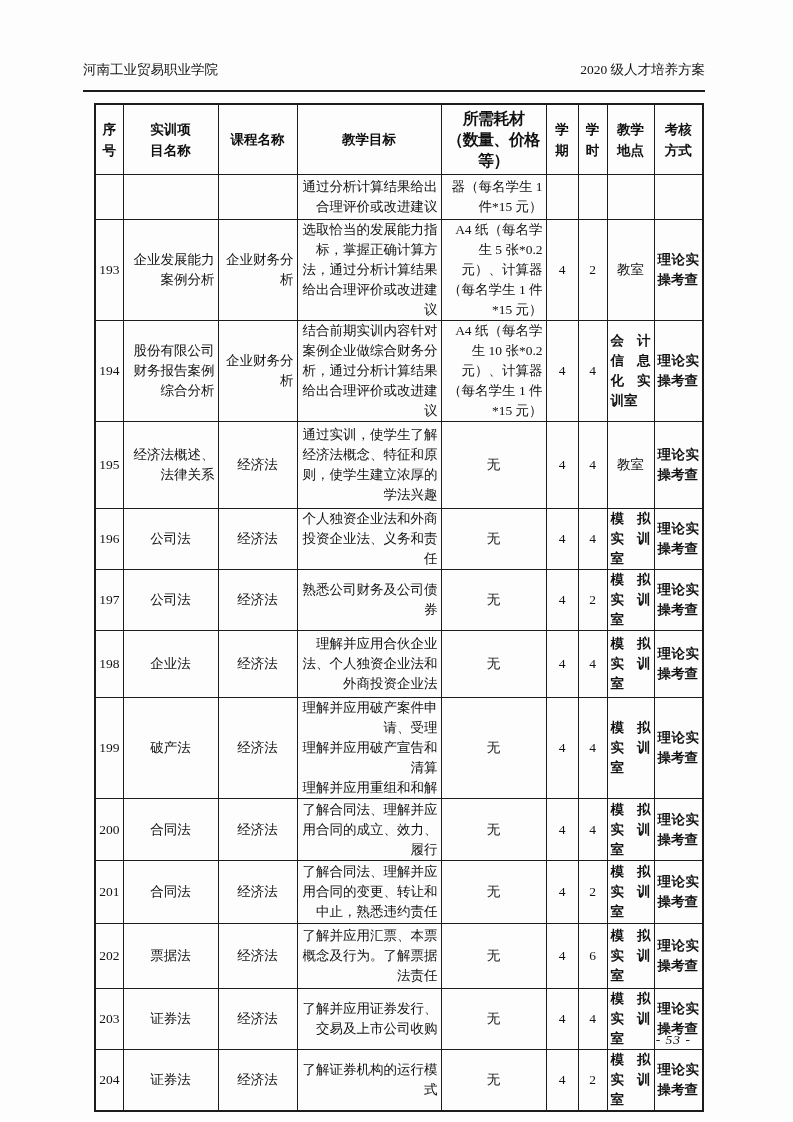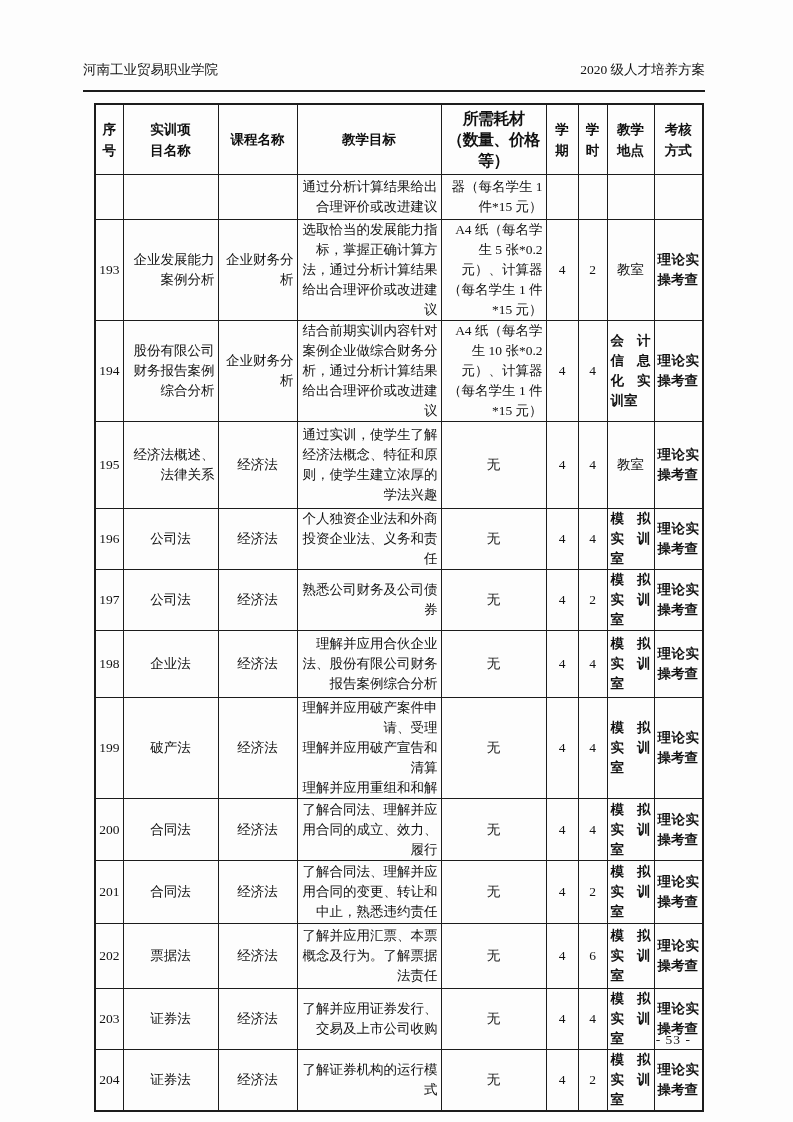--- a/index.html
+++ b/index.html
@@ -23,21 +23,21 @@
   }
   .doc-table th {
     font-weight:700; text-align:center; padding:3px 0; line-height:21px;
   }
   .th-small { font-size:16px; letter-spacing:-0.6px; }
   td.ctr { text-align:center; }
   td.lft { text-align:right; }
   td.jst { text-align:justify;font-weight:bold; }
   .footer {
     position:absolute; left:94px; top:1032px; width:597px;
-    text-align:right; font-size:13.5px; letter-spacing:1px;
+    text-align:right; font-size:13.5px; letter-spacing:1px;font-style:italic;
   }
 </style>
 </head>
 <body>
 
 <div class="page">
 
   <div class="header">
     <span>河南工业贸易职业学院</span>
     <span>2020 级人才培养方案</span>
@@ -139,21 +139,21 @@
         <td class="ctr">无</td>
         <td class="ctr">4</td>
         <td class="ctr">2</td>
         <td class="jst">模拟实训室</td>
         <td class="jst">理论实操考查</td>
       </tr>
       <tr style="height:67px">
         <td class="ctr">198</td>
         <td class="ctr">企业法</td>
         <td class="ctr">经济法</td>
-        <td class="lft">理解并应用合伙企业法、股份有限公司财务报告案例综合分析</td>
+        <td class="lft">理解并应用合伙企业法、个人独资企业法和外商投资企业法</td>
         <td class="ctr">无</td>
         <td class="ctr">4</td>
         <td class="ctr">4</td>
         <td class="jst">模拟实训室</td>
         <td class="jst">理论实操考查</td>
       </tr>
       <tr style="height:99px">
         <td class="ctr">199</td>
         <td class="ctr">破产法</td>
         <td class="ctr">经济法</td>

